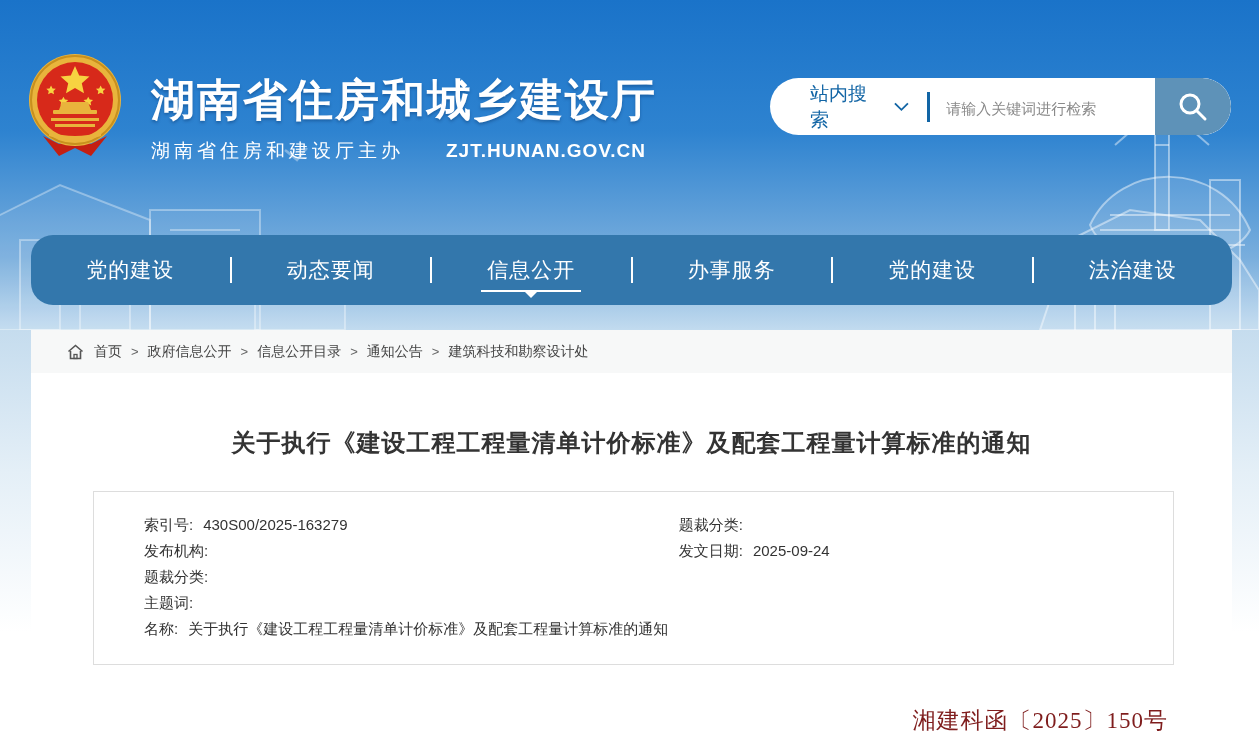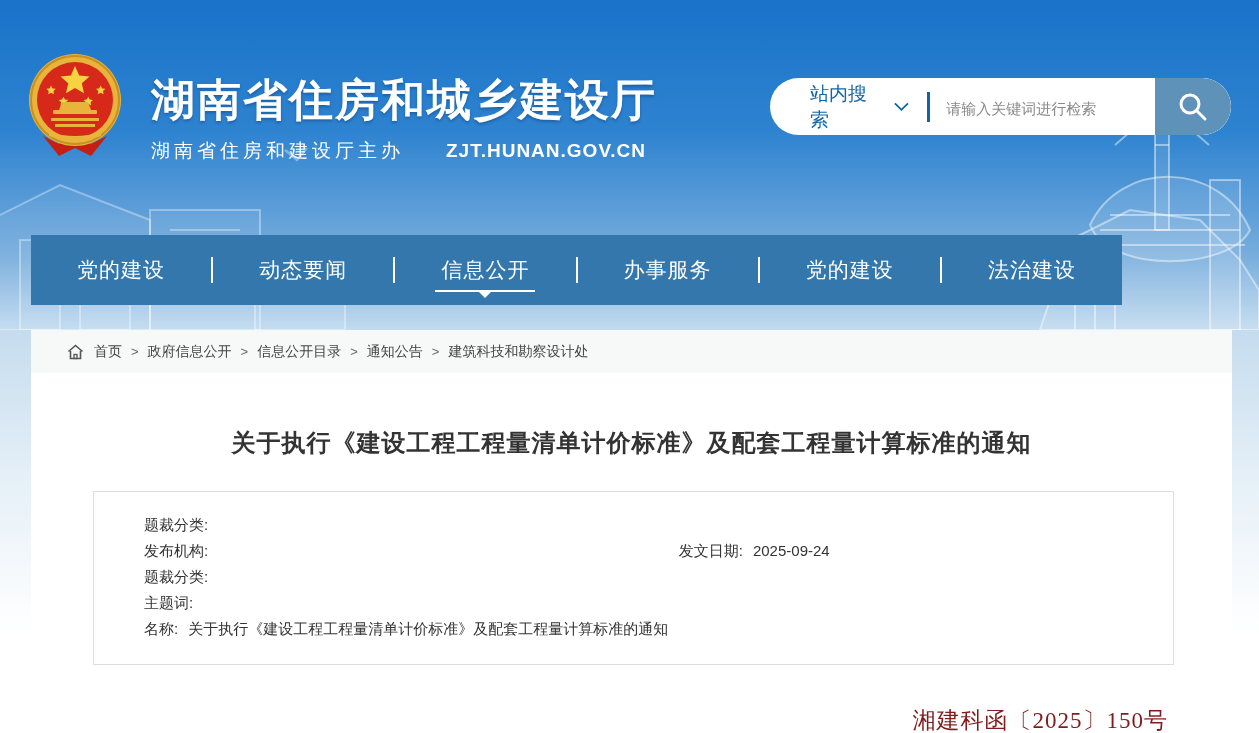--- a/index.html
+++ b/index.html
@@ -30,22 +30,22 @@
   .search-scope { display:flex; align-items:center; padding:0 18px 0 40px; cursor:pointer; }
   .search-scope-label { color:#1265a5; font-size:19px; }
   .search-scope svg { margin-left:14px; }
   .search-divider { width:3px; height:30px; background:#1265a5; }
   .search-input { flex:1; border:none; outline:none; font-size:15px; color:#333; padding:4px 10px 0 16px; height:100%; font-family:inherit; }
   .search-input::placeholder { color:#8a8a8a; }
   .search-btn { width:81px; height:57px; background:#5e92b8; border:none; border-radius:0 29px 29px 0;
     display:flex; align-items:center; justify-content:center; cursor:pointer; }
 
   
-  .nav { position:absolute; left:31px; top:235px; width:1091px; height:70px;
-    background:#3377ac; display:flex; align-items:center; }
+  .nav { position:absolute; left:31px; top:235px; width:1201px; height:70px;
+    background:#3377ac; display:flex; align-items:center;border-radius:22px; }
   .nav-item { flex:1; text-align:center; color:#fff; font-size:21px; letter-spacing:1px; cursor:pointer; position:relative; }
   .nav-sep { width:2px; height:26px; background:#fff; flex:0 0 2px; }
   .nav-underline { display:none; }
   .nav-item.active .nav-underline {
     display:block; position:absolute; left:50%; transform:translateX(-50%);
     top:34px; width:100px; height:2px; background:#fff;
   }
   .nav-item.active .nav-caret {
     position:absolute; left:50%; transform:translateX(-50%); top:2px;
     width:0; height:0; border-left:6px solid transparent; border-right:6px solid transparent; border-top:6px solid #fff;
@@ -193,20 +193,23 @@
   <span class="crumb-link">建筑科技和勘察设计处</span>
 </div>
 
 <div class="page-lower">
   <div class="content">
 
     <h1 class="article-title">关于执行《建设工程工程量清单计价标准》及配套工程量计算标准的通知</h1>
 
     <div class="meta-box">
       <div class="meta-row">
+        <div class="meta-cell-l">
+          <span>索引号:</span><span class="meta-value">430S00/2025-163279</span>
+        </div>
         <div class="meta-cell-r">
           <span>题裁分类:</span><span class="meta-value"></span>
         </div>
       </div>
       <div class="meta-row">
         <div class="meta-cell-l">
           <span>发布机构:</span><span class="meta-value"></span>
         </div>
         <div class="meta-cell-r">
           <span>发文日期:</span><span class="meta-value">2025-09-24</span>

